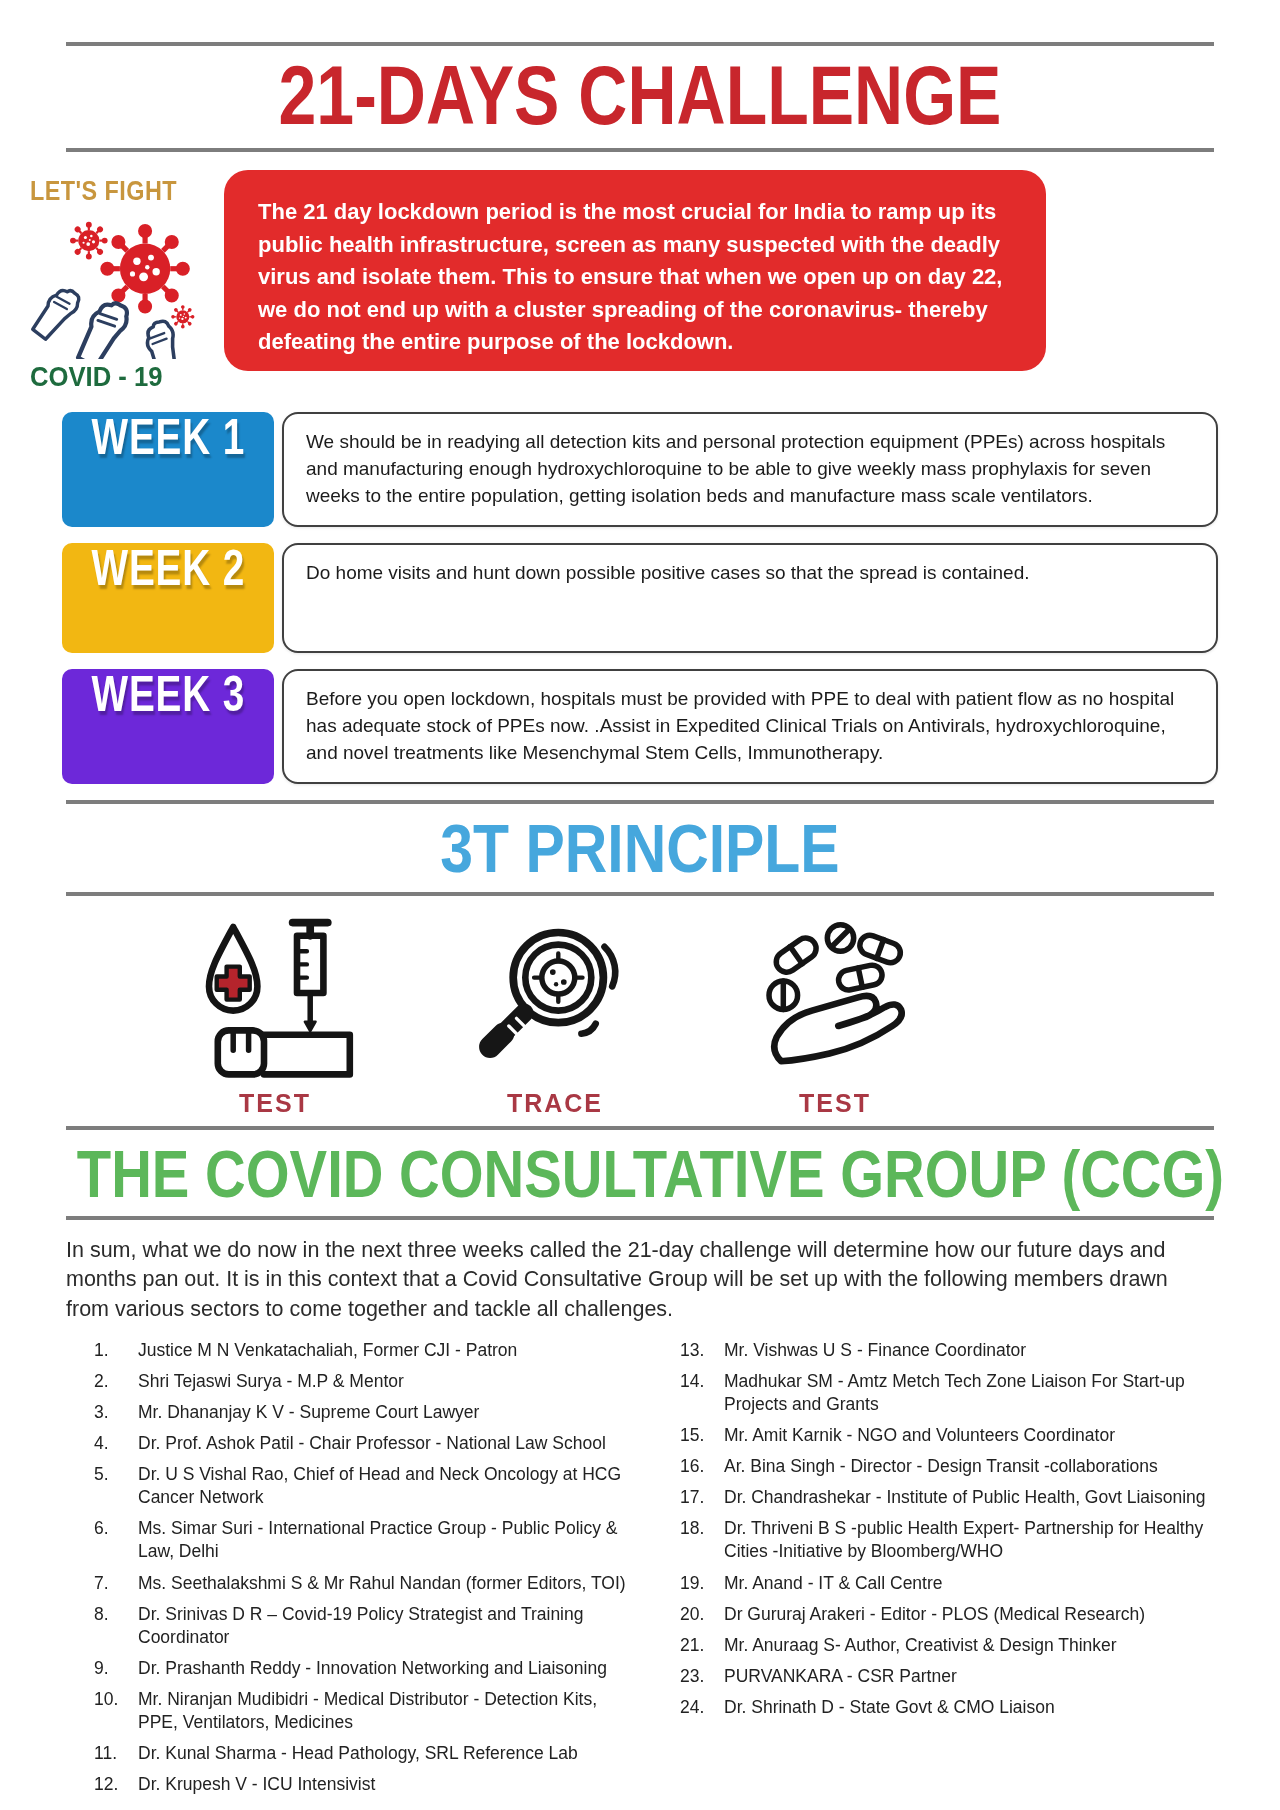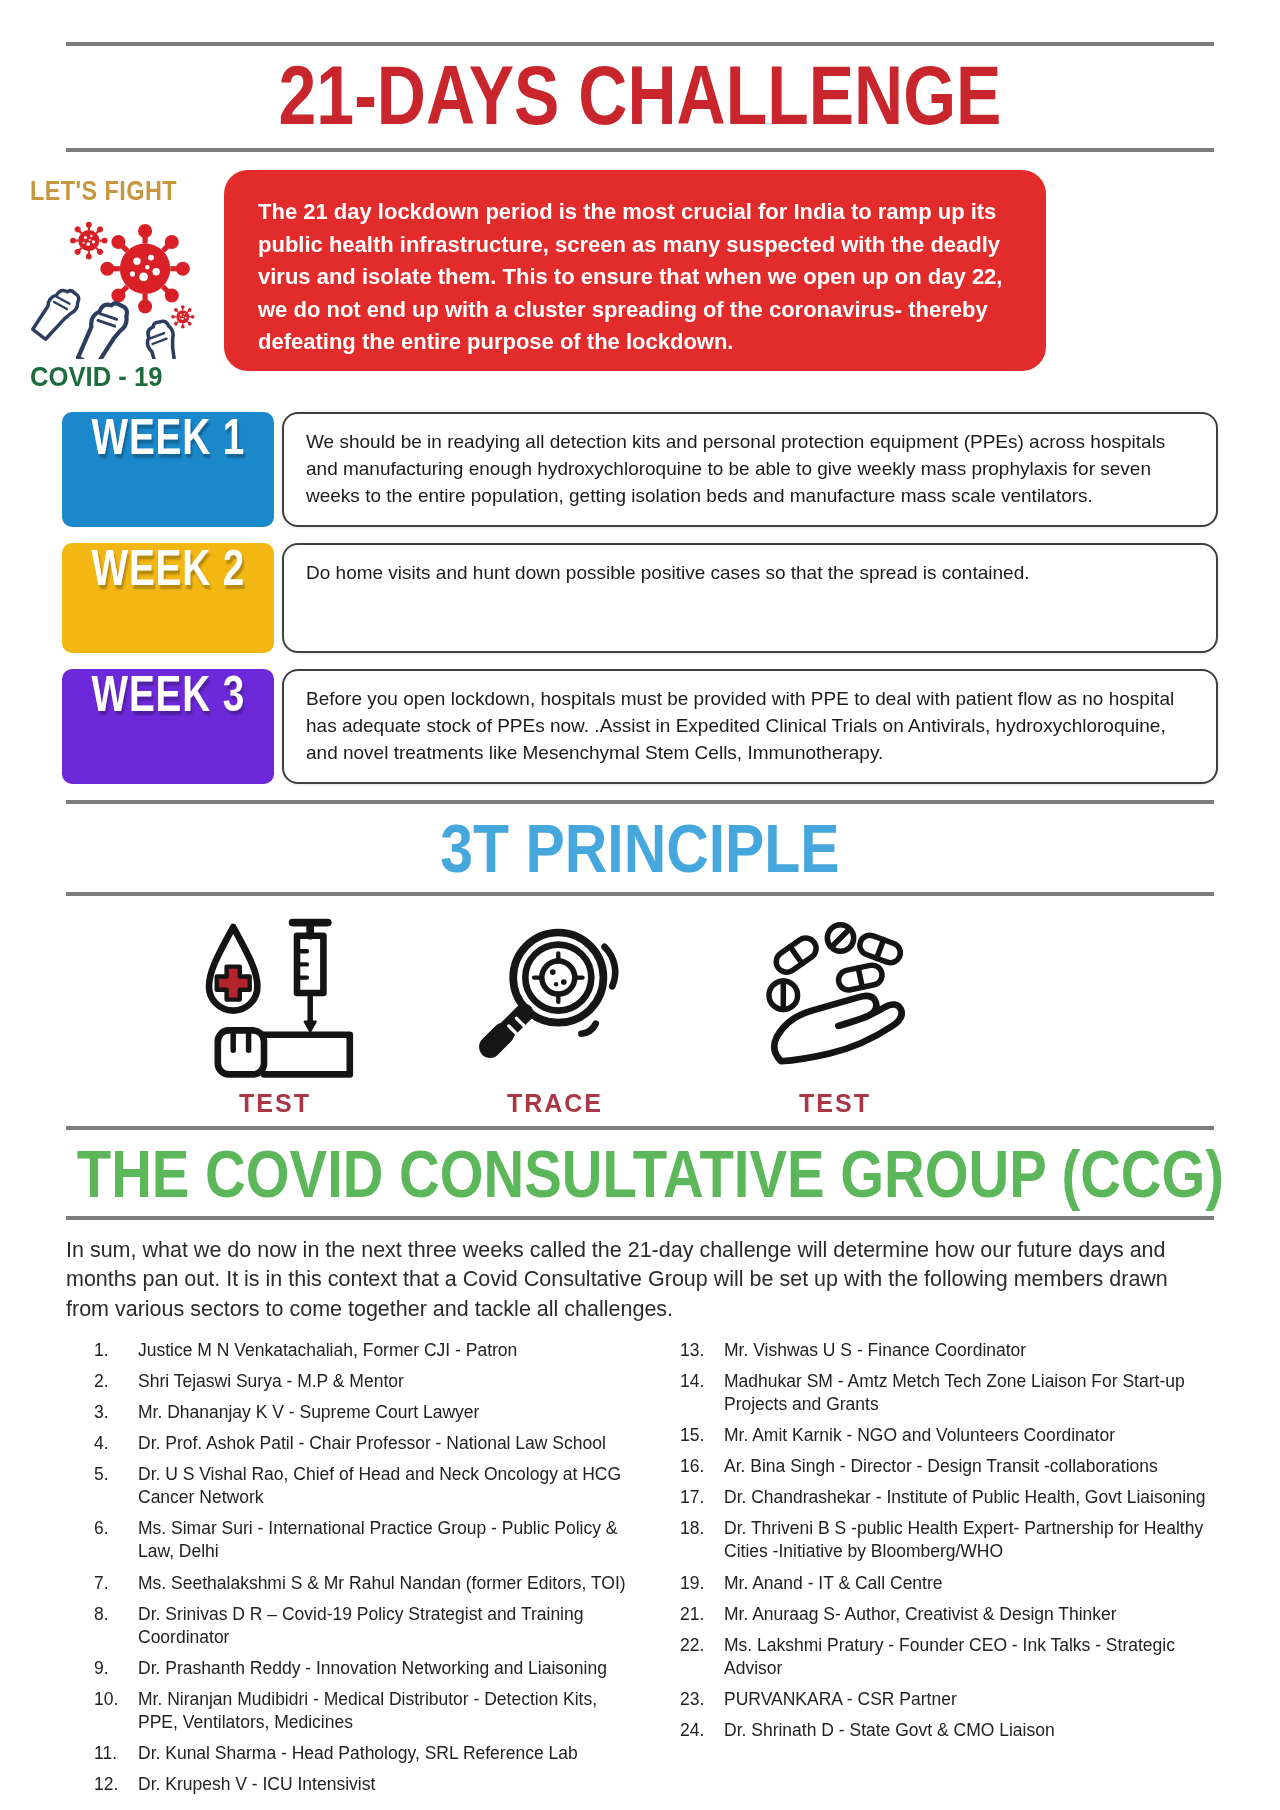--- a/index.html
+++ b/index.html
@@ -292,28 +292,28 @@
       </div>
         <div class="member">
         <div class="m-num">18.</div>
         <div class="m-text">Dr. Thriveni B S -public Health Expert- Partnership for Healthy Cities -Initiative by Bloomberg/WHO</div>
       </div>
         <div class="member">
         <div class="m-num">19.</div>
         <div class="m-text">Mr. Anand - IT &amp; Call Centre</div>
       </div>
         <div class="member">
+        <div class="m-num">20.</div>
+        <div class="m-text">Dr Gururaj Arakeri - Editor - PLOS (Medical Research)</div>
+      </div>
+        <div class="member">
         <div class="m-num">21.</div>
         <div class="m-text">Mr. Anuraag S- Author, Creativist &amp; Design Thinker</div>
       </div>
         <div class="member">
-        <div class="m-num">22.</div>
-        <div class="m-text">Ms. Lakshmi Pratury - Founder CEO - Ink Talks - Strategic Advisor</div>
-      </div>
-        <div class="member">
         <div class="m-num">23.</div>
         <div class="m-text">PURVANKARA - CSR Partner</div>
       </div>
         <div class="member">
         <div class="m-num">24.</div>
         <div class="m-text">Dr. Shrinath D - State Govt &amp; CMO Liaison</div>
       </div>
       </div>
   </div>
 

